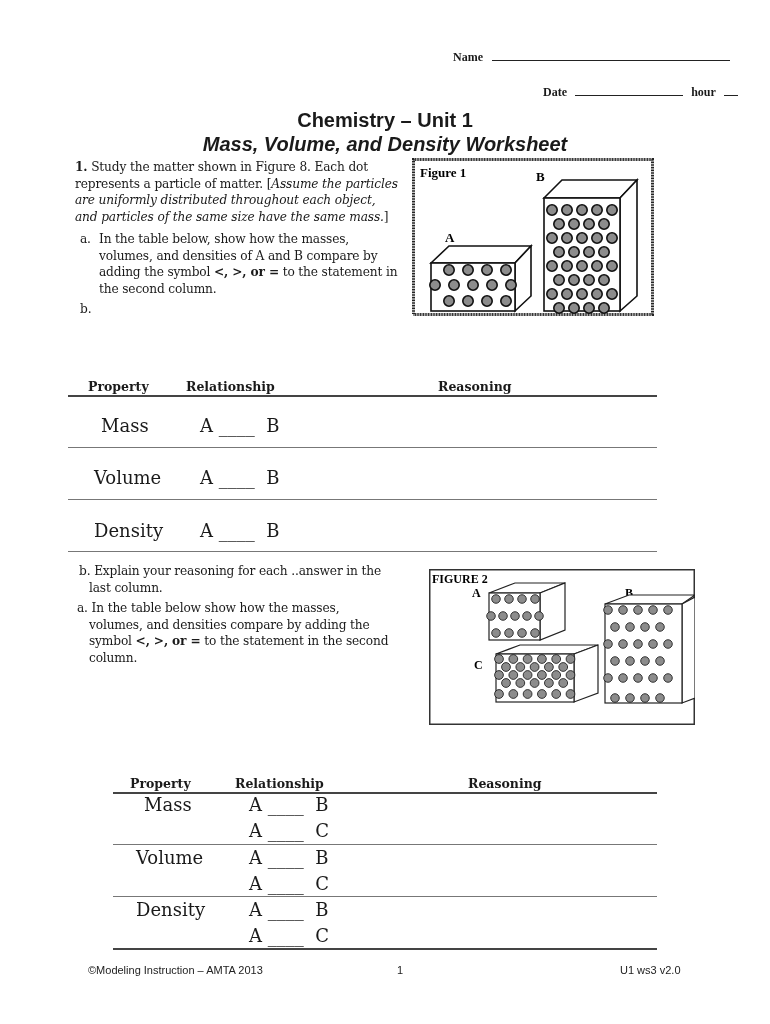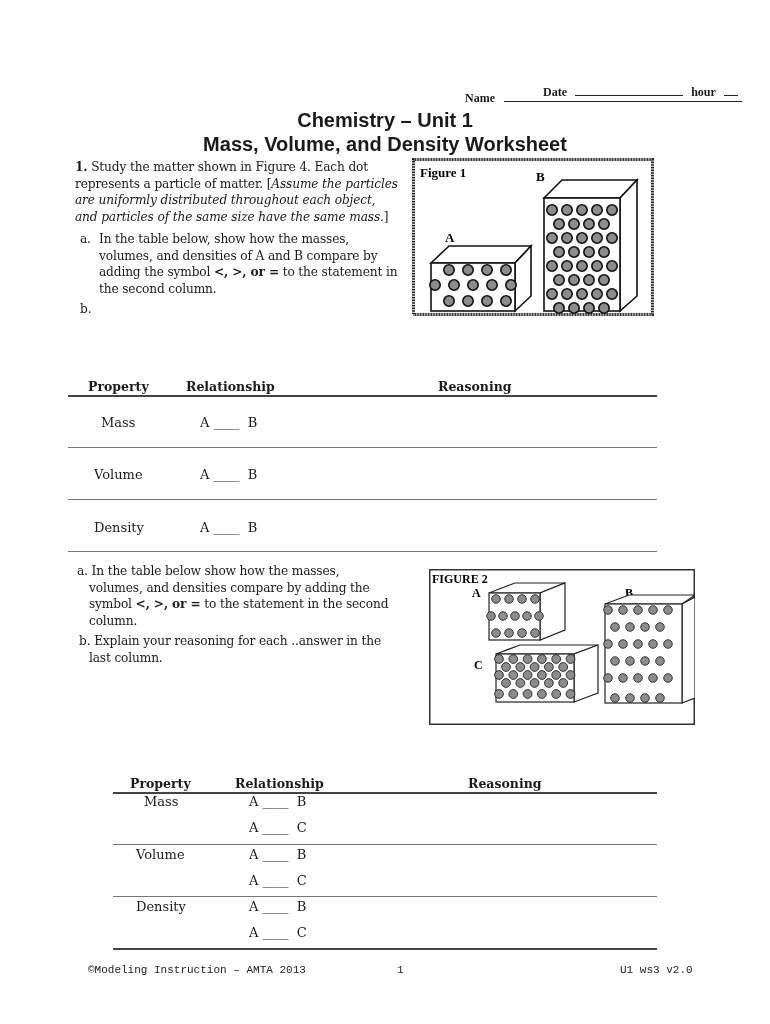--- a/index.html
+++ b/index.html
@@ -15,48 +15,48 @@
   
   .title { font-family: "Liberation Sans", sans-serif; font-weight: bold; font-size: 20px; text-align: center; width: 770px; left: 0; line-height: 24px; }
 
   
   .para { font-family: "DejaVu Serif", serif; font-size: 12.2px; line-height: 16.5px; letter-spacing: -0.15px; }
   .para i { }
   .item { position: relative; }
 
   
   .th { font-family: "DejaVu Serif", serif; font-weight: bold; font-size: 12.5px; }
-  .td { font-family: "DejaVu Serif", serif; font-size: 13px; }
+  .td { font-family: "DejaVu Serif", serif; font-size: 18px; }
   .hline { position: absolute; height: 0; border-top: 2px solid #444; }
   .hline.thin { border-top: 1.5px solid #777; }
 
   
-  .foot { font-family: Liberation Mono, monospace; font-size: 11px; color: #222; }
+  .foot { font-family: Liberation Sans, sans-serif; font-size: 11px; color: #222; }
 </style>
 </head>
 <body>
 
-<div class="abs" style="left:465px; top:46px;margin-top:41px;">
+<div class="abs" style="left:453px; top:46px;">
   <span class="hdr-label">Name</span>
   <span class="blank-line" style="width:238px; margin-left:4px;"></span>
 </div>
 <div class="abs" style="left:543px; top:81px;">
   <span class="hdr-label">Date</span>
   <span class="blank-line" style="width:108px; margin-left:3px;"></span>
   <span class="hdr-label" style="margin-left:3px;">hour</span>
   <span class="blank-line" style="width:14px; margin-left:3px;"></span>
 </div>
 
 <div class="abs title" style="top:108px;">Chemistry – Unit 1</div>
-<div class="abs title" style="top:132px;">Mass, Volume, and Density Worksheet</div>
+<div class="abs title" style="top:132px;font-style:italic;">Mass, Volume, and Density Worksheet</div>
 
 <div class="abs para" style="left:75px; top:159px; width:325px;">
   <div>
     <span class="bold">1.</span>
-    <span>Study the matter shown in Figure 4. Each dot represents a particle of matter.</span>
+    <span>Study the matter shown in Figure 8. Each dot represents a particle of matter.</span>
     <span>[</span><i>Assume the particles are uniformly distributed throughout each object, and particles of the same size have the same mass.</i><span>]</span>
   </div>
   <div class="item" style="margin-top:6px; padding-left:24px;">
     <span class="abs" style="left:5px; top:0;">a.</span>
     <span>In the table below, show how the masses, volumes, and densities of A and B compare by adding the symbol</span>
     <b>&lt;, &gt;, or =</b>
     <span>to the statement in the second column.</span>
   </div>
   <div class="item" style="margin-top:4px; padding-left:24px;">
     <span class="abs" style="left:5px; top:0;">b.</span>
@@ -157,29 +157,29 @@
 
   <div>
     <div class="abs td" style="left:94px; top:520px;">Density</div>
     <div class="abs td" style="left:200px; top:520px; white-space:pre;">A ____  B</div>
     <div class="abs" style="left:300px; top:505px; width:350px; height:42px;"></div>
   </div>
   <div class="hline thin" style="left:68px; top:551px; width:589px;"></div>
 </div>
 
 <div class="abs para" style="left:65px; top:559px; width:330px;">
+  <div style="margin-top:4px; padding-left:24px; text-indent:-10px;">
+    <span>b.</span>
+    <span>Explain your reasoning for each ..answer in the last column.</span>
+  </div>
   <div style="margin-top:4px; padding-left:24px; text-indent:-12px;">
     <span>a.</span>
     <span>In the table below show how the masses, volumes, and densities compare by adding the symbol</span>
     <b>&lt;, &gt;, or =</b>
     <span>to the statement in the second column.</span>
-  </div>
-  <div style="margin-top:4px; padding-left:24px; text-indent:-10px;">
-    <span>b.</span>
-    <span>Explain your reasoning for each ..answer in the last column.</span>
   </div>
 </div>
 
 <svg class="abs" style="left:429px; top:569px;" width="266" height="156" viewBox="0 0 266 156">
   <rect x="0.75" y="0.75" width="264.5" height="154.5" fill="#fff" stroke="#333" stroke-width="1.5"></rect>
   <text x="3" y="14" font-family="Liberation Serif, serif" font-weight="bold" font-size="12">FIGURE 2</text>
   <text x="43" y="28" font-family="Liberation Serif, serif" font-weight="bold" font-size="12">A</text>
   <text x="196" y="28" font-family="Liberation Serif, serif" font-weight="bold" font-size="12">B</text>
   <text x="45" y="100" font-family="Liberation Serif, serif" font-weight="bold" font-size="12">C</text>
 

